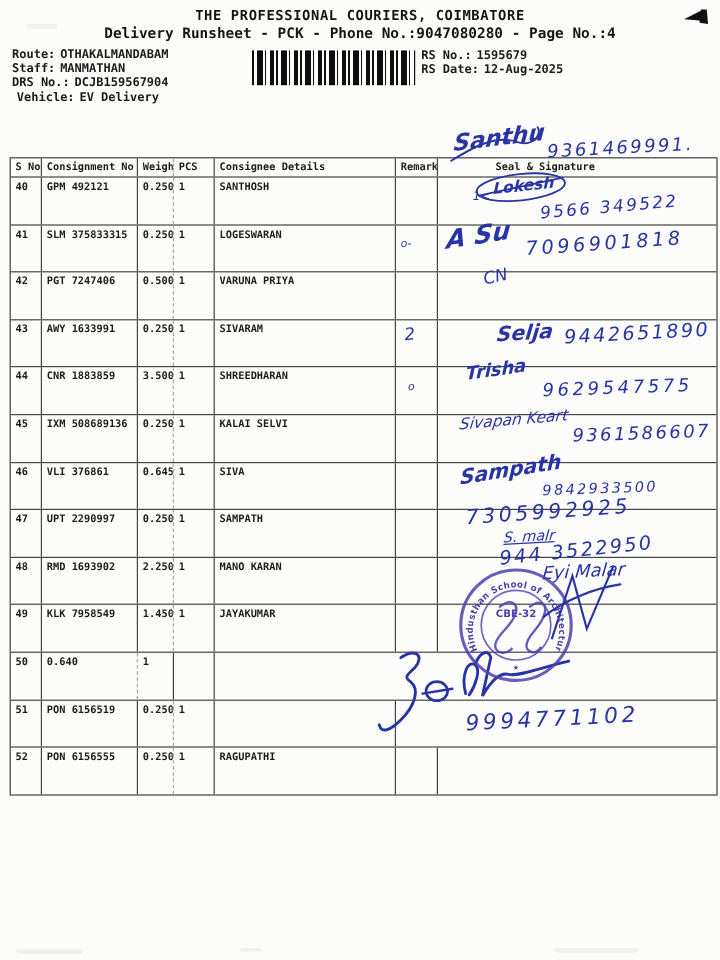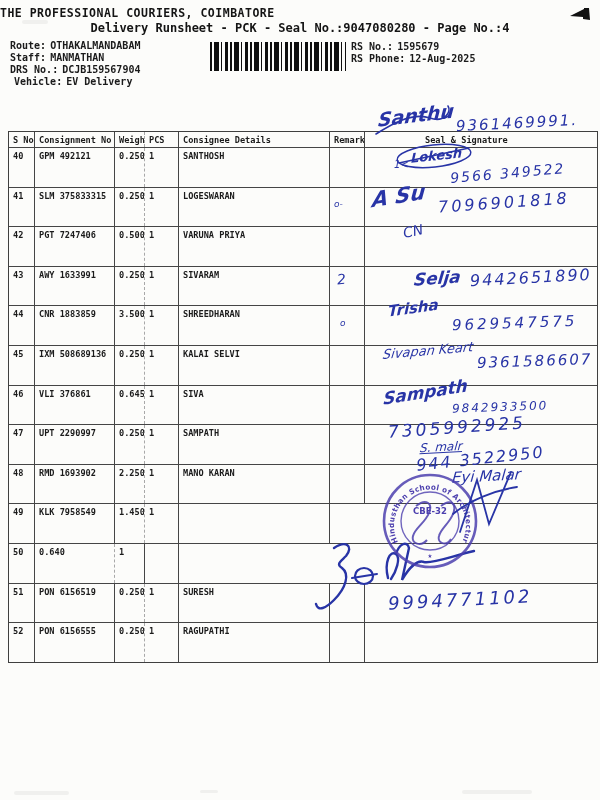--- a/index.html
+++ b/index.html
@@ -1,20 +1,20 @@
 <!DOCTYPE html>
 <html><head>
 <meta charset="utf-8">
 <style>
   html,body{margin:0;padding:0;}
   body{width:600px;height:800px;position:relative;background:#ffffff;overflow:hidden;
        font-family:"DejaVu Sans Mono",monospace;}
   .paper{position:absolute;inset:0;background:#fcfcfa;}
   
-  .doc-title{position:absolute;top:6px;left:0;width:600px;text-align:left;
+  .doc-title{position:absolute;top:6px;left:0;width:600px;text-align:center;
     font-size:11.5px;font-weight:bold;color:#141414;letter-spacing:.5px;}
   .doc-subtitle{position:absolute;top:21px;left:0;width:600px;text-align:center;
     font-size:12px;font-weight:bold;color:#141414;}
   .info-line{position:absolute;font-size:10px;font-weight:bold;color:#1b1b1b;white-space:nowrap;}
   .info-line .lbl{margin-right:4px;}
   .barcode{position:absolute;left:210px;top:42px;width:136px;height:29px;
     background:repeating-linear-gradient(90deg,#0e0e0e 0 2px,transparent 2px 4px,
       #0e0e0e 4px 9px,transparent 9px 11px,#0e0e0e 11px 12px,transparent 12px 15px,
       #0e0e0e 15px 18px,transparent 18px 20px);}
   
@@ -33,53 +33,53 @@
   .hw.u{text-decoration:underline;}
   svg.overlay{position:absolute;left:0;top:0;pointer-events:none;}
   .smudge{position:absolute;background:#9a9a9a;opacity:.12;border-radius:2px;}
 </style>
 </head>
 <body>
 
 <div class="paper">
 
   <div class="doc-title">THE PROFESSIONAL COURIERS, COIMBATORE</div>
-  <div class="doc-subtitle">Delivery Runsheet - PCK - Seal No.:9047080280 - Page No.:4</div>
+  <div class="doc-subtitle">Delivery Runsheet - PCK - Phone No.:9047080280 - Page No.:4</div>
 
   <div class="info-line" style="left:10px;top:40px;">
     <span class="lbl">Route:</span><span>OTHAKALMANDABAM</span>
   </div>
   <div class="info-line" style="left:10px;top:52px;">
     <span class="lbl">Staff:</span><span>MANMATHAN</span>
   </div>
   <div class="info-line" style="left:10px;top:64px;font-size:10px;">
     <span class="lbl">DRS No.:</span><span>DCJB159567904</span>
   </div>
   <div class="info-line" style="left:14px;top:76px;">
     <span class="lbl">Vehicle:</span><span>EV Delivery</span>
   </div>
 
   <div class="barcode"></div>
 
   <div class="info-line" style="left:351px;top:41px;">
     <span class="lbl">RS No.:</span><span>1595679</span>
   </div>
   <div class="info-line" style="left:351px;top:53px;">
-    <span class="lbl">RS Phone:</span><span>12-Aug-2025</span>
+    <span class="lbl">RS Date:</span><span>12-Aug-2025</span>
   </div>
 
   <div class="table">
     <div class="trow thead">
       <div class="c">S No</div>
       <div class="c bl">Consignment No</div>
       <div class="c bl">Weight</div>
       <div class="c bd">PCS</div>
       <div class="c bl">Consignee Details</div>
       <div class="c bl">Remarks</div>
-      <div class="c bl" style="padding-left:60px;">Seal &amp; Signature</div>
+      <div class="c bl" style="padding-left:48px;">Seal &amp; Signature</div>
     </div>
 
     <div class="trow tbody-row">
       <div class="c">40</div>
       <div class="c bl">GPM 492121</div>
       <div class="c bl">0.250</div>
       <div class="c bd">1</div>
       <div class="c bl">SANTHOSH</div>
       <div class="c bl"></div>
       <div class="c bl"></div>
@@ -154,36 +154,36 @@
       <div class="c bd">1</div>
       <div class="c bl">MANO KARAN</div>
       <div class="c bl"></div>
       <div class="c bl"></div>
     </div>
     <div class="trow tbody-row">
       <div class="c">49</div>
       <div class="c bl">KLK 7958549</div>
       <div class="c bl">1.450</div>
       <div class="c bd">1</div>
+      <div class="c bl">JAYAKUMAR</div>
       <div class="c bl"></div>
       <div class="c bl"></div>
     </div>
     <div class="trow tbody-row">
       <div class="c">50</div>
       <div class="c bl">0.640</div>
       <div class="c bd">1</div>
       <div class="c bl"></div>
       <div class="c bl"></div>
     </div>
     <div class="trow tbody-row">
       <div class="c">51</div>
       <div class="c bl">PON 6156519</div>
       <div class="c bl">0.250</div>
       <div class="c bd">1</div>
-      <div class="c bl">SURESH</div>
       <div class="c bl"></div>
       <div class="c bl"></div>
     </div>
     <div class="trow tbody-row" style="border-bottom:none;">
       <div class="c">52</div>
       <div class="c bl">PON 6156555</div>
       <div class="c bl">0.250</div>
       <div class="c bd">1</div>
       <div class="c bl">RAGUPATHI</div>
       <div class="c bl"></div>

